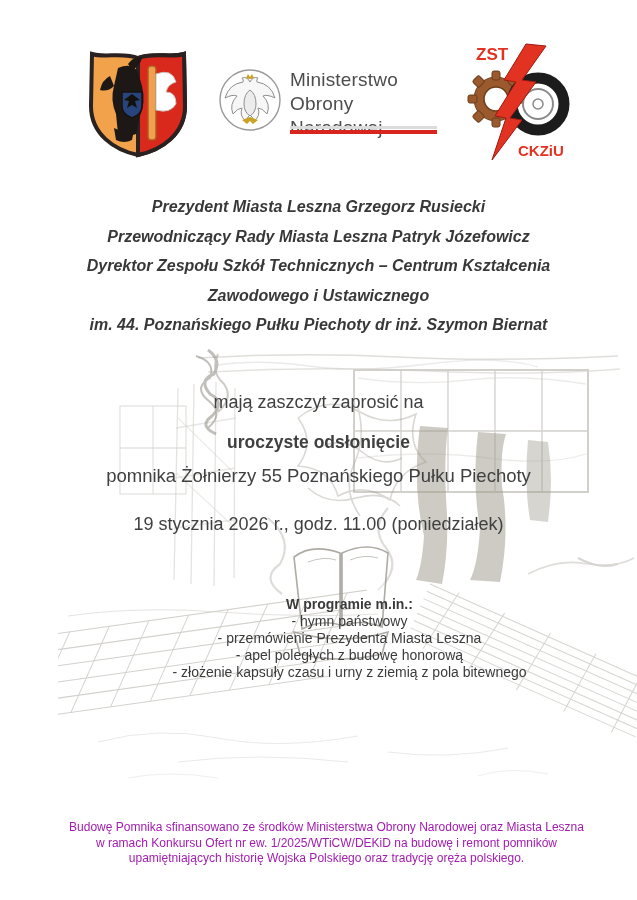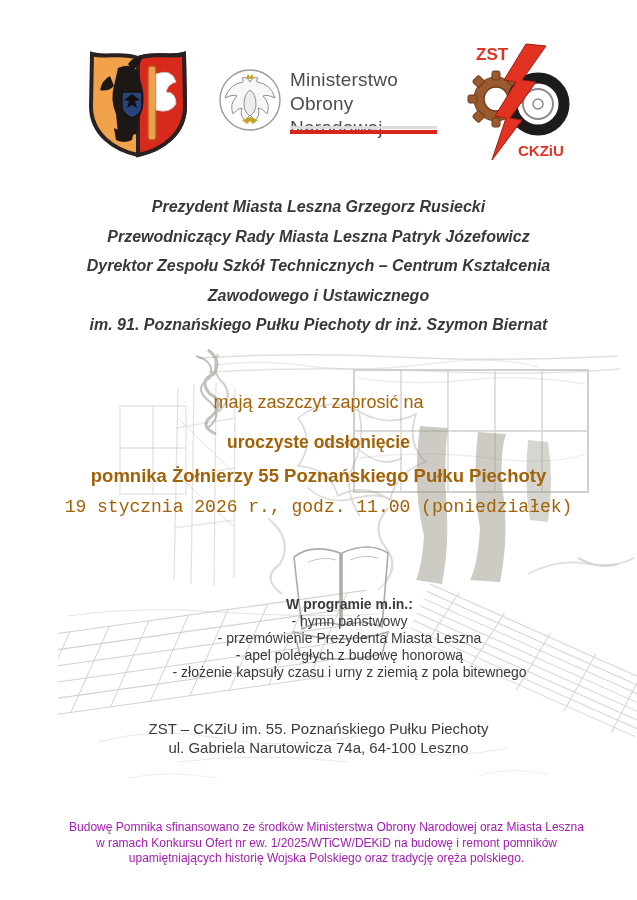--- a/index.html
+++ b/index.html
@@ -22,25 +22,25 @@
   .mon-underline{position:absolute;left:72px;top:64px;width:147px;}
   .mon-underline .w{height:3px;background:#dcdcdc;}
   .mon-underline .r{height:4px;background:#d8251d;margin-top:1px;}
   .zst{position:absolute;left:462px;top:42px;width:115px;height:120px;}
   
   .hosts{position:absolute;top:192px;left:0;width:637px;text-align:center;
     font-weight:bold;font-style:italic;font-size:16px;line-height:29.5px;color:#383838;}
   
   .sketch{position:absolute;left:58px;top:348px;width:579px;height:448px;}
   
-  .invite{position:absolute;top:392px;left:0;width:637px;text-align:center;color:#a16207;}
+  .invite{position:absolute;top:392px;left:0;width:637px;text-align:center;color:#404040;}
   .invite .intro{font-size:18px;}
   .invite .ev1{font-size:17.5px;font-weight:bold;margin-top:19px;}
-  .invite .ev2{font-size:18.5px;font-weight:bold;margin-top:12px;}
-  .invite .dt{font-size:18px;margin-top:10px;font-family:Liberation Mono, monospace;}
+  .invite .ev2{font-size:18.5px;font-weight:normal;margin-top:12px;}
+  .invite .dt{font-size:18px;margin-top:27px;}
   
   .program{position:absolute;top:596px;left:0;width:637px;text-align:center;
     font-size:14px;line-height:17px;color:#3b3b3b;padding-left:31px;}
   .program .ph{font-weight:bold;}
   
   .venue{position:absolute;top:720px;left:0;width:637px;text-align:center;
     font-size:15px;line-height:18.5px;color:#3b3b3b;}
   
   .footer{position:absolute;top:820px;left:8px;width:637px;text-align:center;
     font-size:12px;line-height:15.5px;color:#a21caf;}
@@ -237,42 +237,38 @@
       <text x="14" y="18" font-family="Liberation Sans, sans-serif" font-size="17" font-weight="bold" fill="#e23222">ZST</text>
       <text x="56" y="114" font-family="Liberation Sans, sans-serif" font-size="15" font-weight="bold" fill="#e23222">CKZiU</text>
     </svg>
   </div>
 
   <div class="hosts">
     <div>Prezydent Miasta Leszna Grzegorz Rusiecki</div>
     <div>Przewodniczący Rady Miasta Leszna Patryk Józefowicz</div>
     <div>Dyrektor Zespołu Szkół Technicznych – Centrum Kształcenia</div>
     <div>Zawodowego i Ustawicznego</div>
-    <div>im. 91. Poznańskiego Pułku Piechoty dr inż. Szymon Biernat</div>
+    <div>im. 44. Poznańskiego Pułku Piechoty dr inż. Szymon Biernat</div>
   </div>
 
   <div class="invite">
     <div class="intro">mają zaszczyt zaprosić na</div>
     <div class="ev1">uroczyste odsłonięcie</div>
     <div class="ev2">pomnika Żołnierzy 55 Poznańskiego Pułku Piechoty</div>
     <div class="dt">19 stycznia 2026 r., godz. 11.00 (poniedziałek)</div>
   </div>
 
   <div class="program">
     <div class="ph">W programie m.in.:</div>
     <div>- hymn państwowy</div>
     <div>- przemówienie Prezydenta Miasta Leszna</div>
     <div>- apel poległych z budowę honorową</div>
     <div>- złożenie kapsuły czasu i urny z ziemią z pola bitewnego</div>
   </div>
 
-  <div class="venue">
-    <div>ZST – CKZiU im. 55. Poznańskiego Pułku Piechoty</div>
-    <div>ul. Gabriela Narutowicza 74a, 64-100 Leszno</div>
-  </div>
 
   <div class="footer">
     <div>Budowę Pomnika sfinansowano ze środków Ministerstwa Obrony Narodowej oraz Miasta Leszna</div>
     <div>w ramach Konkursu Ofert nr ew. 1/2025/WTiCW/DEKiD na budowę i remont pomników</div>
     <div>upamiętniających historię Wojska Polskiego oraz tradycję oręża polskiego.</div>
   </div>
 
 </div>
 
 </body></html>

